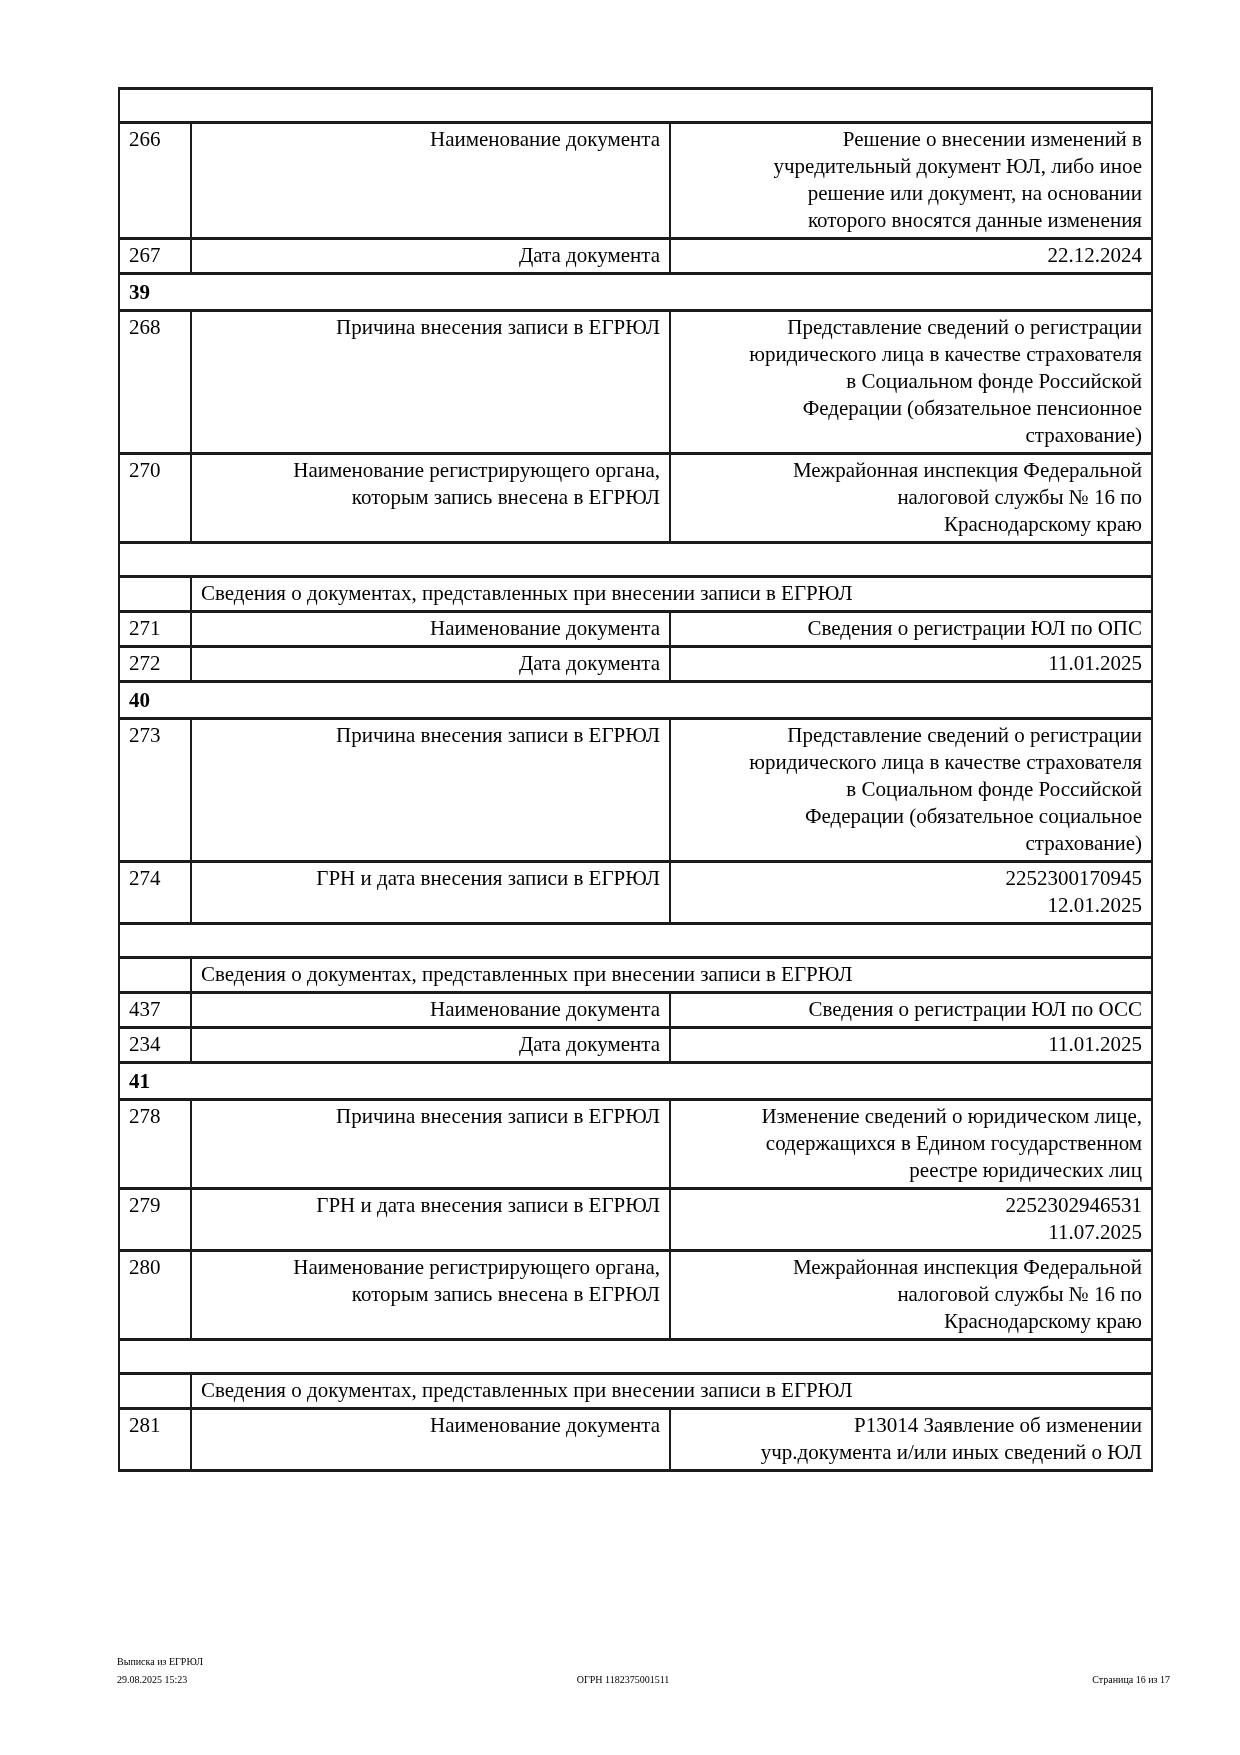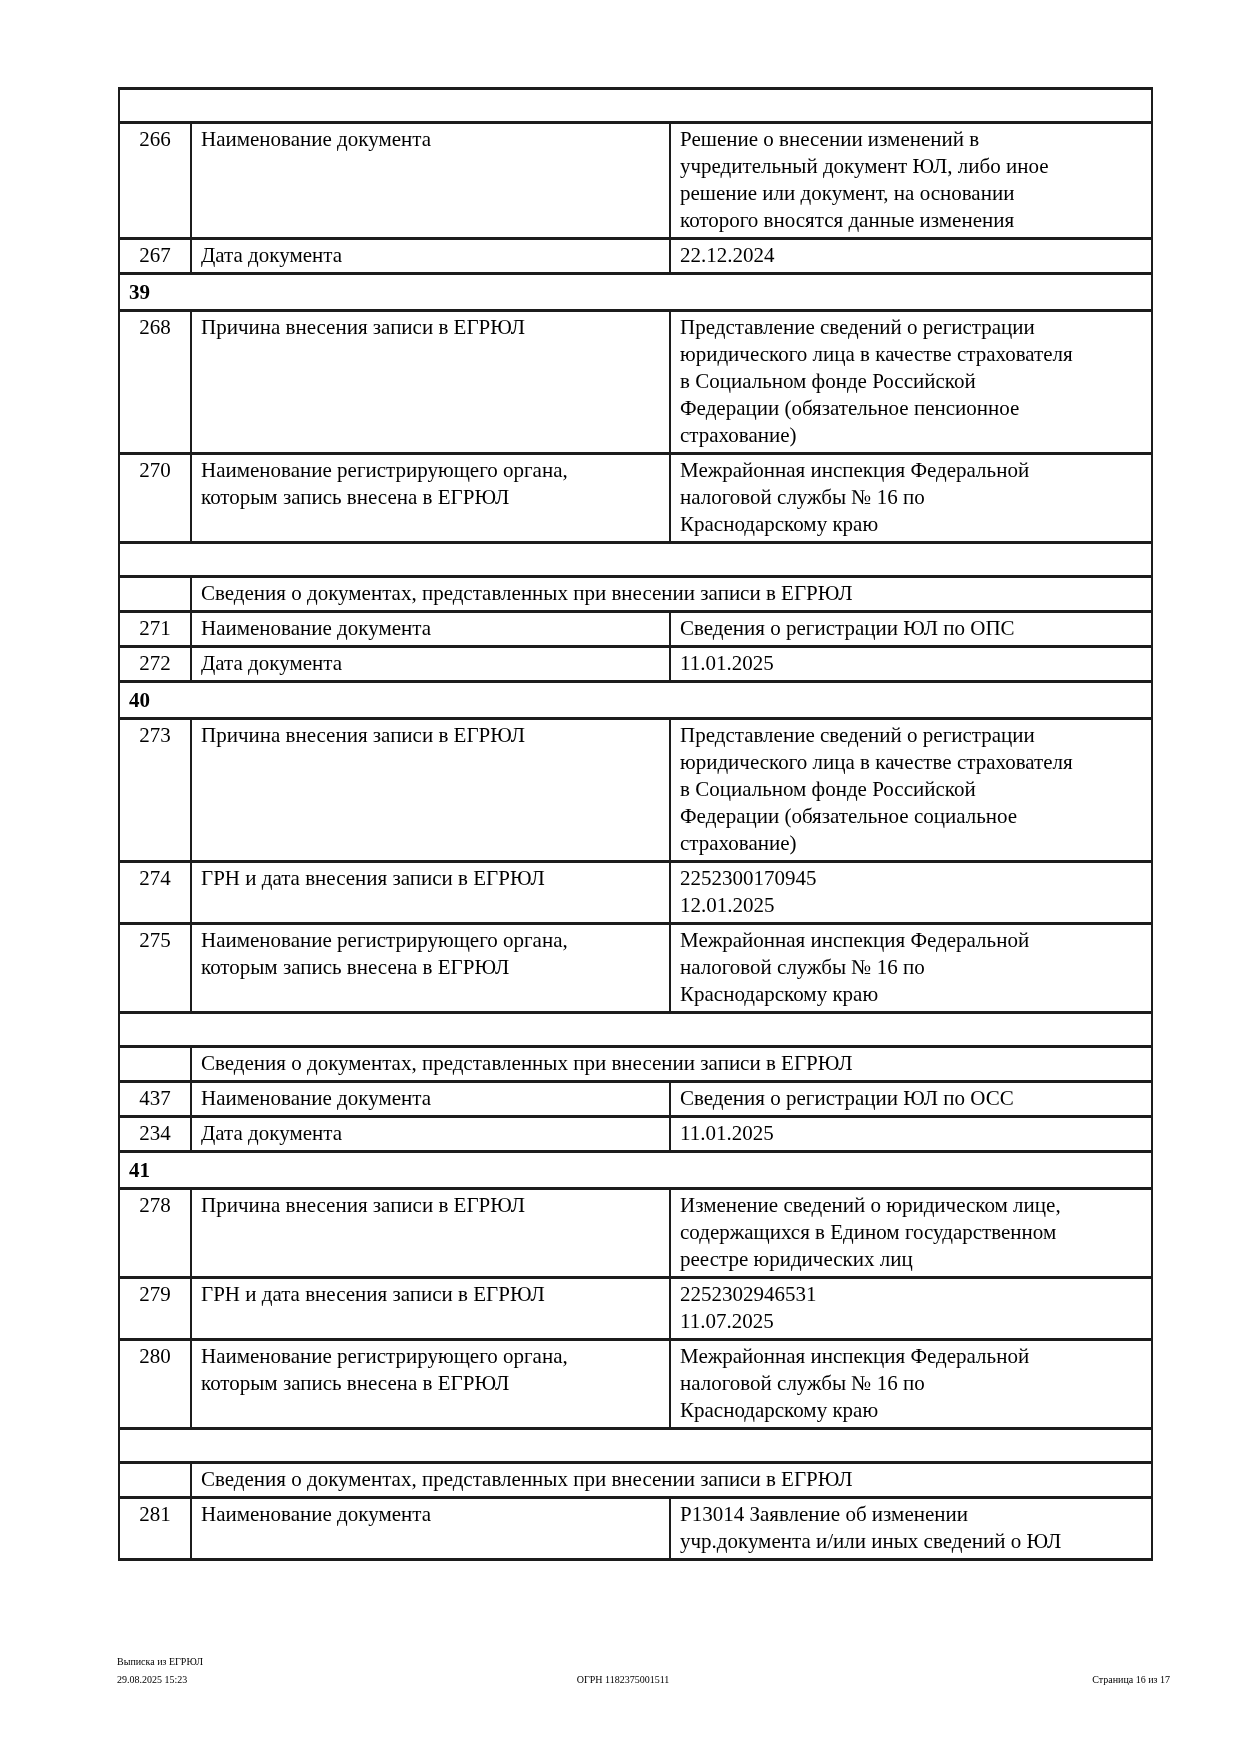--- a/index.html
+++ b/index.html
@@ -23,25 +23,25 @@
     border: 2px solid #1c1c1c;
     border-top-width: 3px;
     border-bottom-width: 3px;
     vertical-align: top;
     font-size: 21px;
     line-height: 27px;
     padding: 2px 9px 3px 9px;
     overflow: hidden;
   }
   td.num {
-    text-align: center;
+    text-align: left;
     padding-left: 2px;
     padding-right: 2px;
   }
-  td.multiline { white-space: pre-line; }
+  td.multiline { white-space: pre-line; text-align: right; }
   tr.section td {
     text-align: left;
     font-weight: bold;
     height: 37px;
     padding-top: 4px;
   }
   tr.spacer td { height: 34px; }
   tr.heading td { height: 34px; }
   .footer {
     position: absolute;
@@ -136,28 +136,20 @@
 юридического лица в качестве страхователя
 в Социальном фонде Российской
 Федерации (обязательное социальное
 страхование)</td>
       </tr>
       <tr>
         <td class="num">274</td>
         <td class="multiline">ГРН и дата внесения записи в ЕГРЮЛ</td>
         <td class="multiline">2252300170945
 12.01.2025</td>
-      </tr>
-      <tr>
-        <td class="num">275</td>
-        <td class="multiline">Наименование регистрирующего органа,
-которым запись внесена в ЕГРЮЛ</td>
-        <td class="multiline">Межрайонная инспекция Федеральной
-налоговой службы № 16 по
-Краснодарскому краю</td>
       </tr>
       <tr class="spacer">
         <td class="spacer-cell" colspan="3"></td>
       </tr>
       <tr class="heading">
         <td class="num"></td>
         <td colspan="2">Сведения о документах, представленных при внесении записи в ЕГРЮЛ</td>
       </tr>
       <tr>
         <td class="num">437</td>

